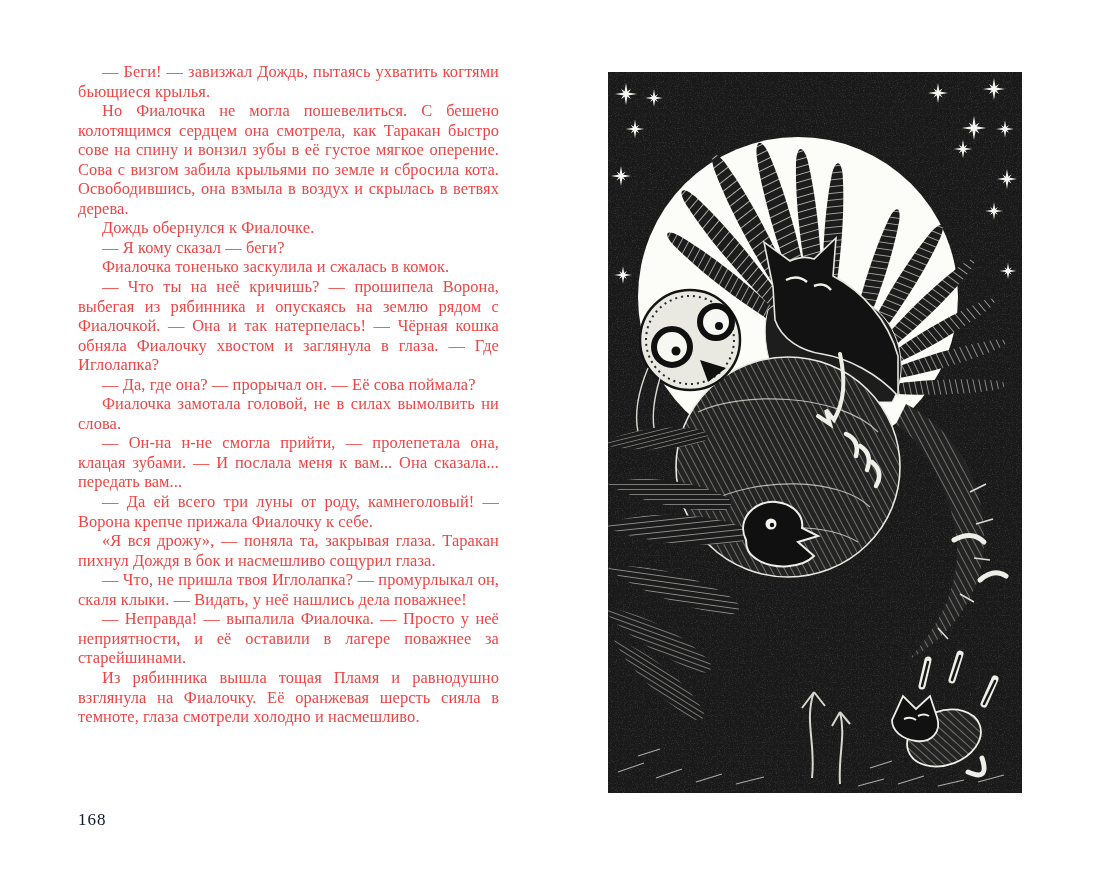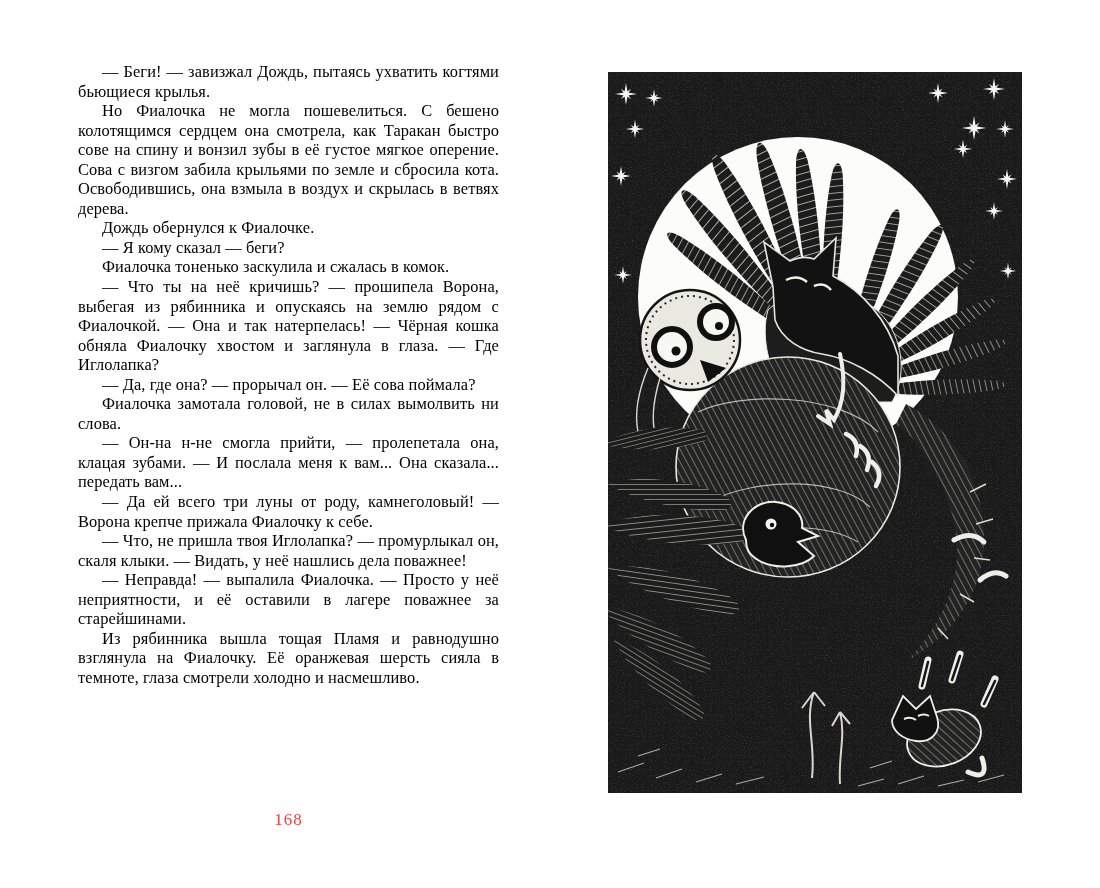--- a/index.html
+++ b/index.html
@@ -12,33 +12,32 @@
     overflow: hidden;
   }
   .left-page { position: absolute; left: 0; top: 0; width: 560px; height: 888px; }
   .text-column {
     position: absolute;
     left: 78px;
     top: 62px;
     width: 421px;
     font-size: 16.4px;
     line-height: 19.55px;
-    color: #000000;
+    color: #ef4444;
     text-align: justify;
     letter-spacing: 0.1px;
   }
   .text-column p { margin: 0; text-indent: 24px; }
   .page-number {
     position: absolute;
     left: 78px;
     top: 810px;
     width: 421px;
-    text-align: center;
     font-size: 17px;
-    color: #ef4444;
+    color: #0f172a;
     letter-spacing: 1px;
   }
   .right-page { position: absolute; left: 560px; top: 0; width: 540px; height: 888px; }
   figure.illustration {
     position: absolute;
     left: 48px;  
     top: 72px;
     width: 414px;
     height: 721px;
     margin: 0;
@@ -56,20 +55,21 @@
         <p>— Беги! — завизжал Дождь, пытаясь ухватить когтями бьющиеся крылья.</p>
         <p>Но Фиалочка не могла пошевелиться. С бешено колотящимся сердцем она смотрела, как Таракан быстро сове на спину и вонзил зубы в её густое мягкое оперение. Сова с визгом забила крыльями по земле и сбросила кота. Освободившись, она взмыла в воздух и скрылась в ветвях дерева.</p>
         <p>Дождь обернулся к Фиалочке.</p>
         <p>— Я кому сказал — беги?</p>
         <p>Фиалочка тоненько заскулила и сжалась в комок.</p>
         <p>— Что ты на неё кричишь? — прошипела Ворона, выбегая из рябинника и опускаясь на землю рядом с Фиалочкой. — Она и так натерпелась! — Чёрная кошка обняла Фиалочку хвостом и заглянула в глаза. — Где Иглолапка?</p>
         <p>— Да, где она? — прорычал он. — Её сова поймала?</p>
         <p>Фиалочка замотала головой, не в силах вымолвить ни слова.</p>
         <p>— Он-на н-не смогла прийти, — пролепетала она, клацая зубами. — И послала меня к вам... Она сказала... передать вам...</p>
         <p>— Да ей всего три луны от роду, камнеголовый! — Ворона крепче прижала Фиалочку к себе.</p>
+        <p>«Я вся дрожу», — поняла та, закрывая глаза. Таракан пихнул Дождя в бок и насмешливо сощурил глаза.</p>
         <p>— Что, не пришла твоя Иглолапка? — промурлыкал он, скаля клыки. — Видать, у неё нашлись дела поважнее!</p>
         <p>— Неправда! — выпалила Фиалочка. — Просто у неё неприятности, и её оставили в лагере поважнее за старейшинами.</p>
         <p>Из рябинника вышла тощая Пламя и равнодушно взглянула на Фиалочку. Её оранжевая шерсть сияла в темноте, глаза смотрели холодно и насмешливо.</p>
       </div>
     <div class="page-number">168</div>
   </div>
 
   <div class="right-page">
     <figure class="illustration">
       <svg width="414" height="721" viewBox="0 0 414 721" xmlns="http://www.w3.org/2000/svg">

